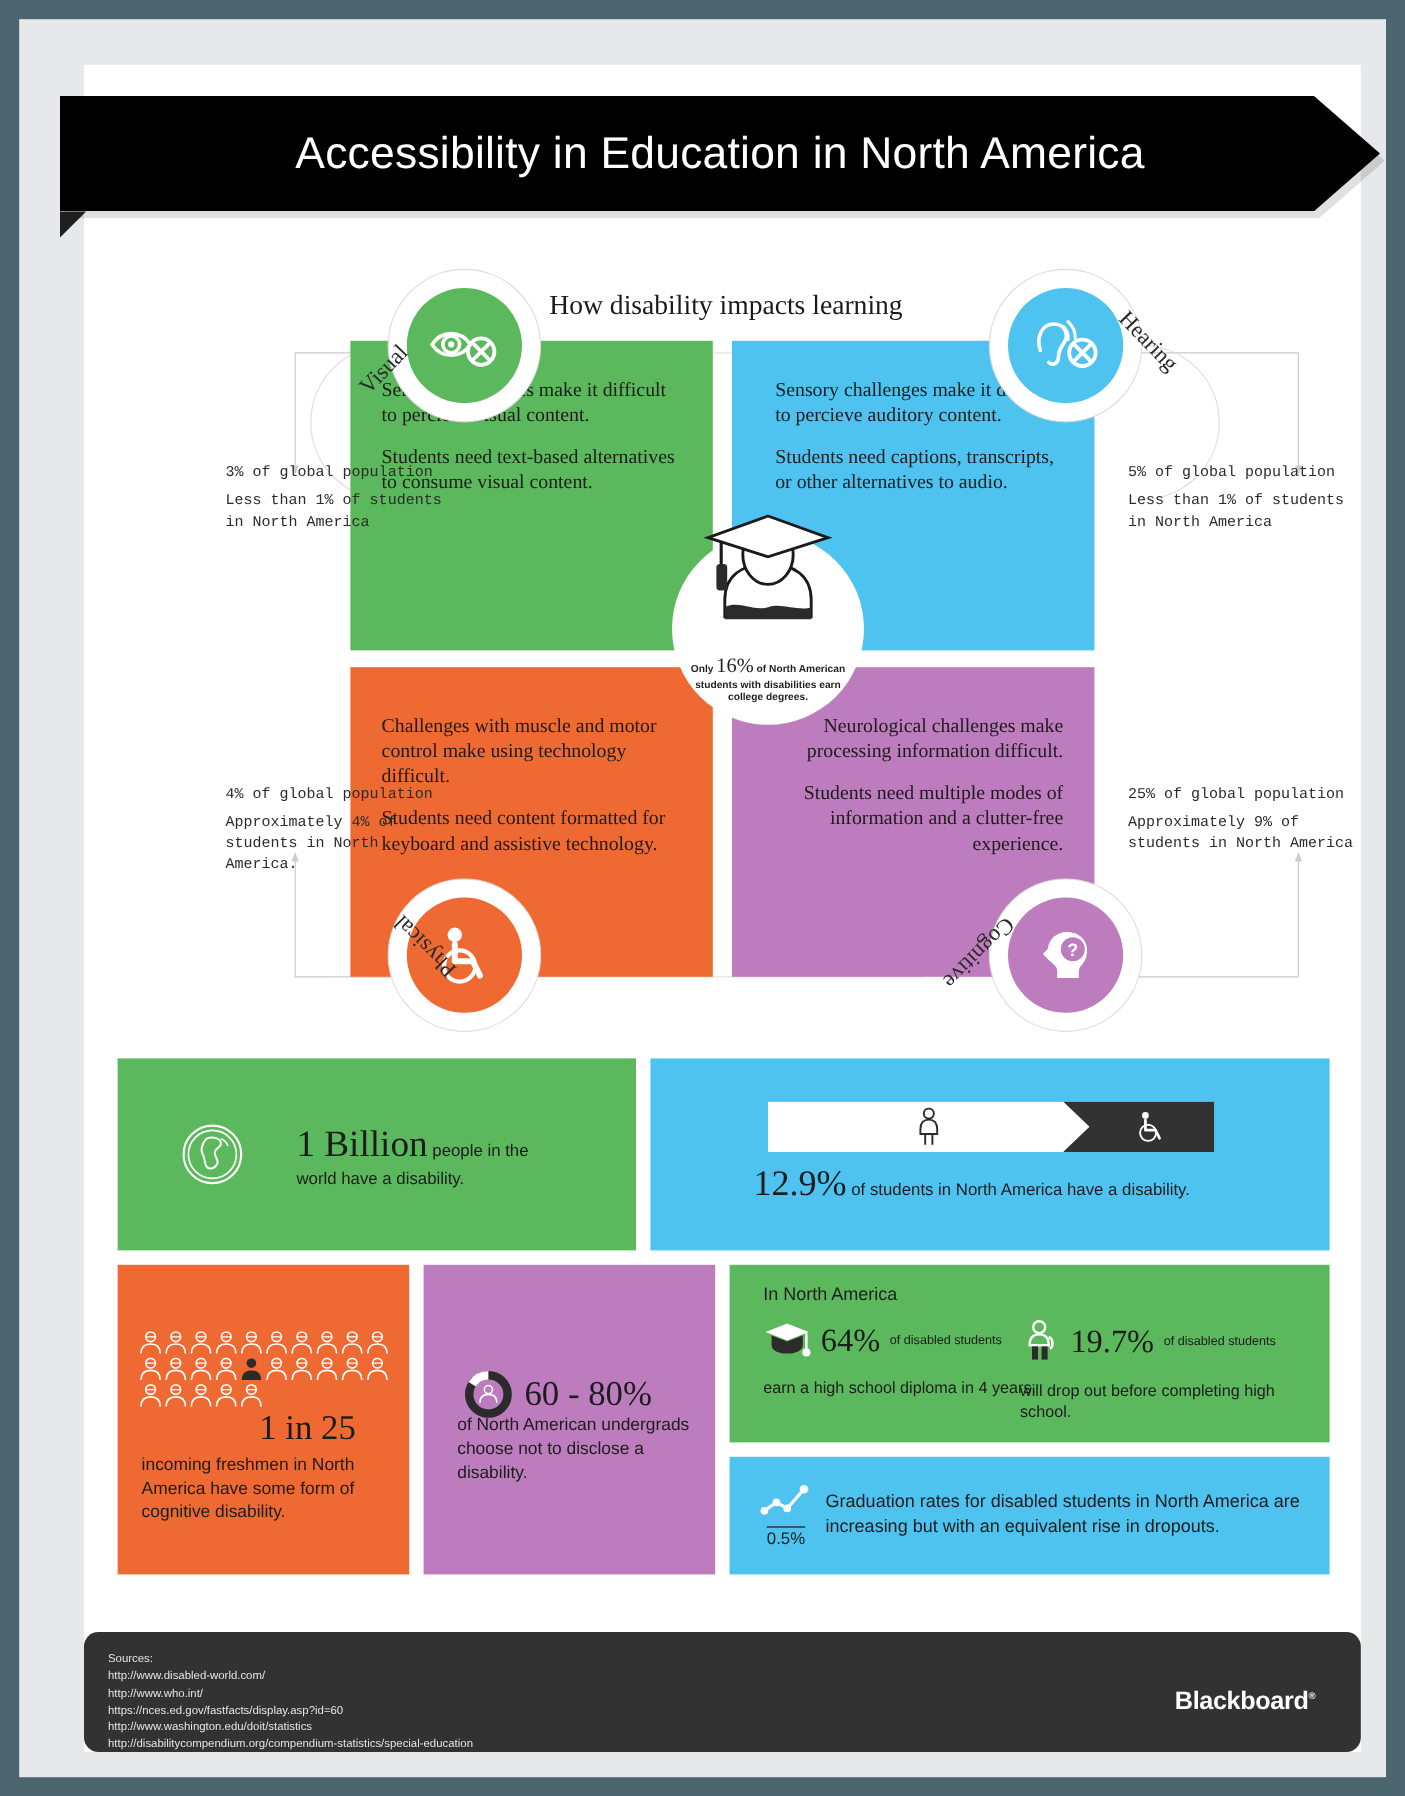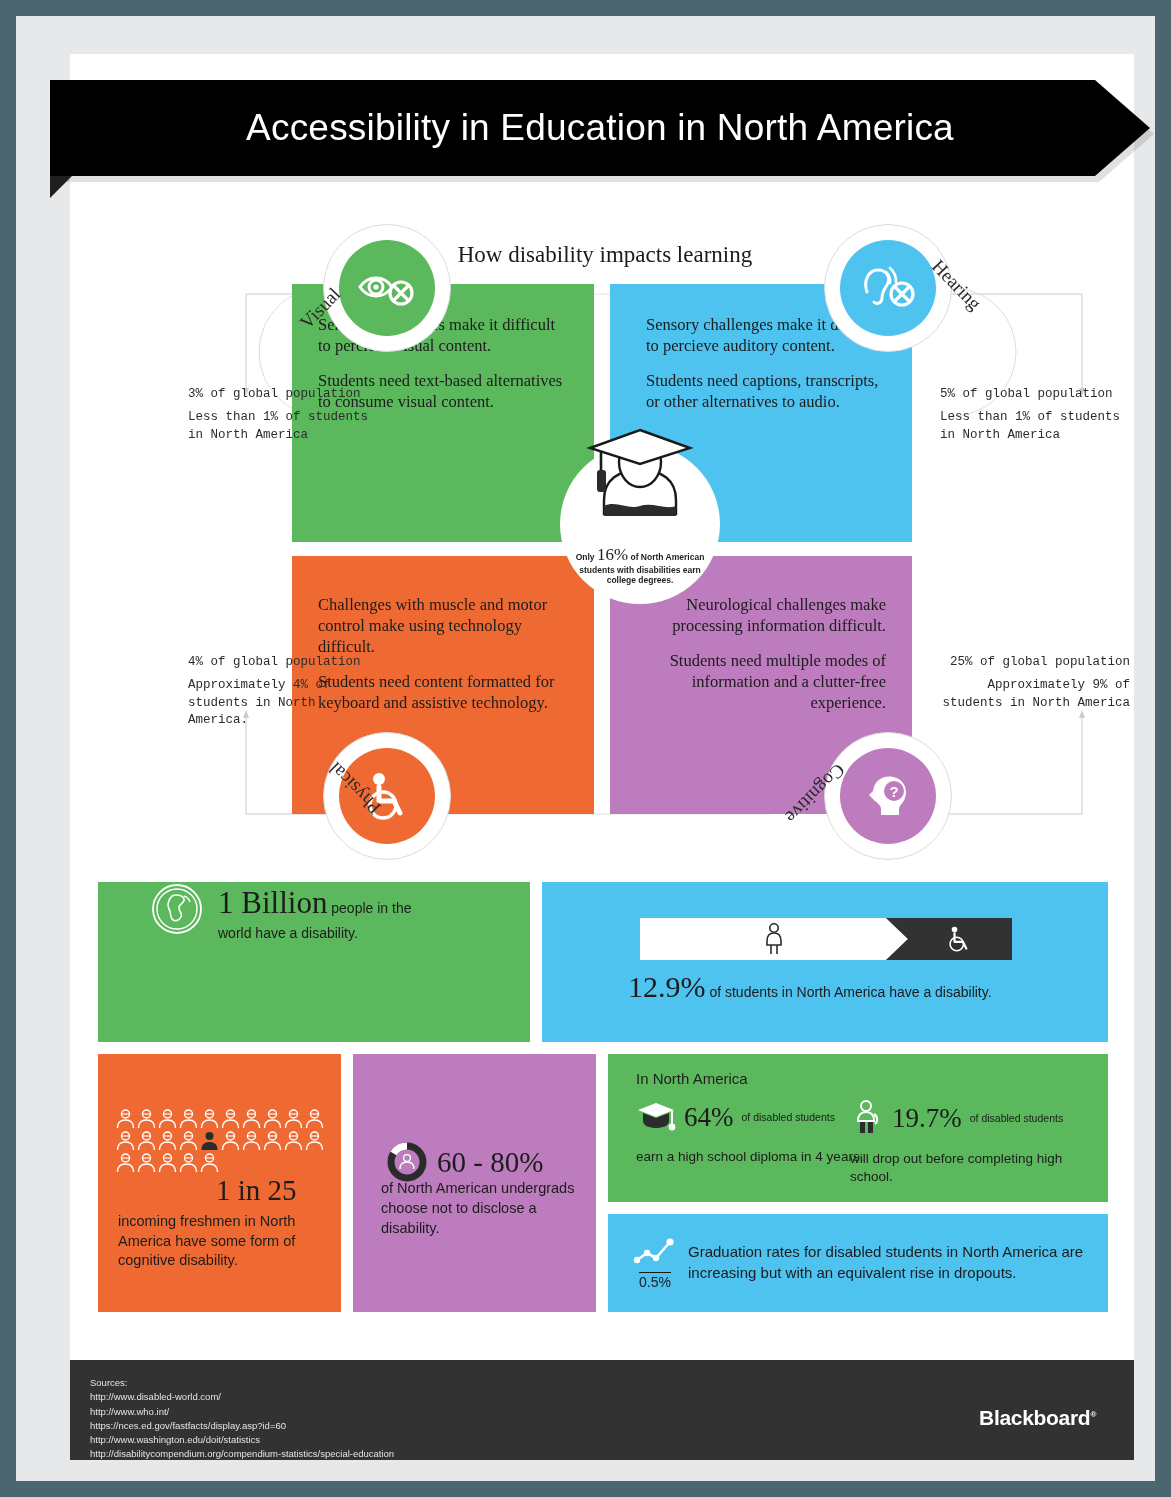--- a/index.html
+++ b/index.html
@@ -98,21 +98,21 @@
   }
   .note {
     position: absolute; width: 190px;
     font-family: Liberation Mono, monospace;
     font-size: 12.5px; line-height: 1.42; color: #2b2b2b;
   }
   .note .n1 { margin-bottom: 5px; }
   .n-visual    { left: 118px; top: 192px; }
   .n-hearing   { left: 870px; top: 192px; }
   .n-physical  { left: 118px; top: 460px; }
-  .n-cognitive { left: 870px; top: 460px; text-align: right; }
+  .n-cognitive { left: 870px; top: 460px; }
 
   
   .center-medal {
     position: absolute; left: 490px; top: 250px; width: 160px; height: 160px;
     border-radius: 50%; background: #ffffff;
     display: flex; flex-direction: column; align-items: center;
   }
   .medal-cap { margin-top: -26px; }
   .medal-text {
     position: absolute; bottom: 18px; width: 140px; text-align: center;
@@ -124,21 +124,21 @@
   
   .cards { position: absolute; left: 28px; top: 828px; width: 1010px; height: 430px; }
   .card { position: absolute; }
   .c-green-bil { left: 0;     top: 0;   width: 432px; height: 160px; background: #5cb85c; }
   .c-blue-129  { left: 444px; top: 0;   width: 566px; height: 160px; background: #4ec3f0; }
   .c-orange-25 { left: 0;     top: 172px; width: 243px; height: 258px; background: #ef6a33; }
   .c-purple-60 { left: 255px; top: 172px; width: 243px; height: 258px; background: #bd7cbd; }
   .c-green-na  { left: 510px; top: 172px; width: 500px; height: 148px; background: #5cb85c; }
   .c-blue-grad { left: 510px; top: 332px; width: 500px; height: 98px;  background: #4ec3f0; }
 
-  .bil-row { display: flex; height: 100%; padding-left: 52px; }
+  .bil-row { display: flex; align-items: center; height: 100%; padding-left: 52px; gap: 29px; }
   .bil-text { margin-left: 14px; font-size: 14px; color: #1c1c1c; line-height: 1.35; max-width: 230px; }
   .bil-text .huge { font-family: "Liberation Serif", serif; font-size: 31px; }
 
   .bar-wrap { position: absolute; left: 98px; top: 36px; width: 372px; height: 42px; }
   .bar-white {
     position: absolute; left: 0; top: 0; width: 268px; height: 42px;
     background: #ffffff; clip-path: polygon(0 0, 246px 0, 268px 21px, 246px 42px, 0 42px);
     display: flex; align-items: center; justify-content: center;
   }
   .bar-dark {
@@ -181,20 +181,21 @@
 
   .grad-row { display: flex; align-items: center; height: 100%; padding-left: 24px; }
   .grad-icon-wrap { width: 70px; text-align: center; }
   .grad-pct { font-size: 14px; color: #1c1c1c; border-top: 1.5px solid #1c1c1c; padding-top: 1px; display: inline-block; }
   .grad-text { margin-left: 10px; font-size: 15px; line-height: 1.38; color: #1c1c1c; }
 
   
   .footer {
     position: absolute; left: 0px; top: 1306px; width: 1064px; height: 100px;
     background: #323232;
+    border-radius: 12px;
   }
   .sources {
     position: absolute; left: 20px; top: 16px;
     font-size: 9.5px; line-height: 1.5; color: #e4e4e4;
   }
   .bb-logo {
     position: absolute; right: 38px; top: 46px;
     font-size: 21px; font-weight: bold; color: #ffffff; letter-spacing: -0.3px;
   }
   .bb-logo sup { font-size: 8px; vertical-align: super; }

